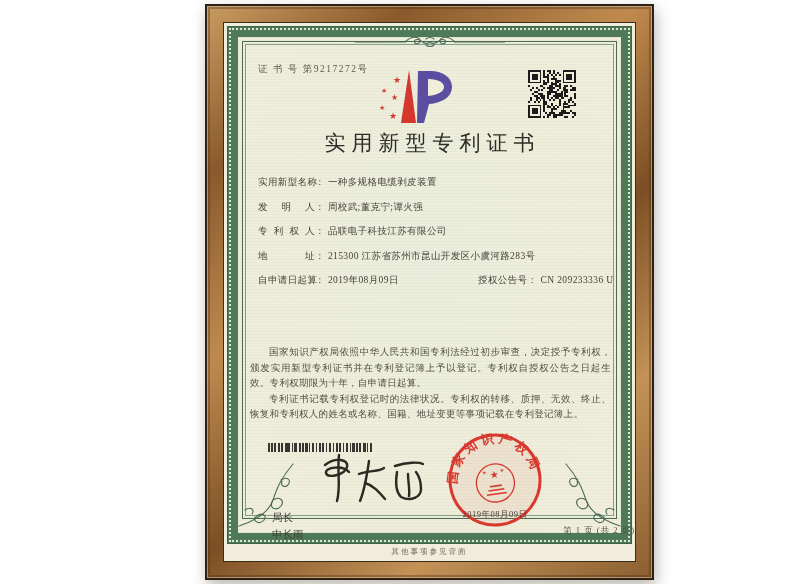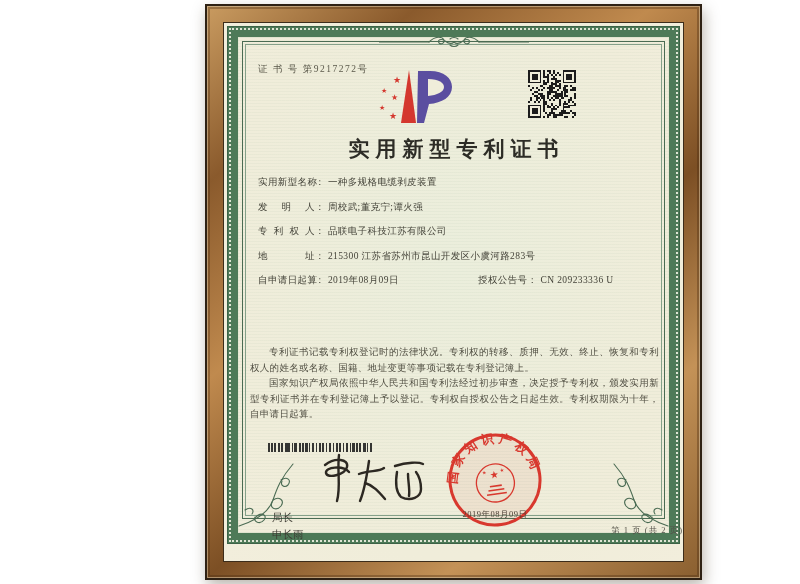--- a/index.html
+++ b/index.html
@@ -2,21 +2,21 @@
 <html><head>
 <meta charset="utf-8">
 <style>
   * { margin:0; padding:0; box-sizing:border-box; }
   html,body { background:#ffffff; }
   body { font-family:"Liberation Serif", serif; }
   .stage { position:relative; width:800px; height:584px; background:#ffffff; overflow:hidden; }
 
   
   .frame {
-    position:absolute; left:205px; top:4px; width:497px; height:576px;
+    position:absolute; left:205px; top:4px; width:449px; height:576px;
     background:#2e2114; padding:2px;
     box-shadow:2px 6px 14px rgba(60,45,25,.35);
   }
   .frame-wood {
     width:100%; height:100%; padding:16px;
     background:linear-gradient(140deg,#c99b60 0%,#8a5a2c 18%,#c08a4e 38%,#7c4f24 58%,#c49257 78%,#8a5f30 100%);
     box-shadow:inset 0 0 0 1px rgba(255,235,200,.45), inset 0 0 0 3px rgba(70,40,15,.35);
   }
   .frame-lip { width:100%; height:100%; background:#3c2c1a; padding:1px; }
 
@@ -49,21 +49,21 @@
   .orn-corner.bl { left:-8px; }
   .orn-corner.br { right:-8px; transform:scaleX(-1); }
   svg.flourish path { stroke:#4a6b53; fill:none; stroke-width:1.1; stroke-linecap:round; }
 
   
   .cert-no { position:absolute; left:34px; top:40px; font-size:9.5px; letter-spacing:1.5px; color:#5a584a; }
   .logo { position:absolute; left:149px; top:44px; width:80px; height:60px; }
   .qr { position:absolute; left:304px; top:47px; width:48px; height:48px; }
   .title {
     position:absolute; left:0; right:0; top:106px; text-align:center;
-    font-size:21px; font-weight:700; letter-spacing:6px; color:#2d2c26; text-indent:6px;margin-top:6px;
+    font-size:21px; font-weight:400; letter-spacing:6px; color:#2d2c26; text-indent:6px;
   }
   .fields { position:absolute; left:34px; top:153px; right:24px; }
   .frow { position:relative; height:24.6px; font-size:9.5px; color:#45443a; letter-spacing:.4px; white-space:nowrap; }
   .f-label { display:inline-block; width:57px; text-align:justify; text-align-last:justify; }
   .f-colon { display:inline-block; margin-right:3px; }
   .f-right { position:absolute; left:192px; top:0;margin-left:28px; }
   .paras { position:absolute; left:26px; right:24px; top:322px; font-size:9.5px; line-height:15.5px; color:#514f43; text-align:justify; letter-spacing:.3px; }
   .paras p { text-indent:2em; }
 
   .barcode {
@@ -361,22 +361,22 @@
             <div class="frow">
               <span class="f-label">地址</span><span class="f-colon">：</span><span>215300 江苏省苏州市昆山开发区小虞河路283号</span>
             </div>
             <div class="frow">
               <span class="f-label">自申请日起算</span><span class="f-colon">：</span><span>2019年08月09日</span>
               <span class="f-right"><span>授权公告号</span><span class="f-colon">：</span><span>CN 209233336 U</span></span>
             </div>
           </div>
 
           <div class="paras">
+            <p>国家知识产权局依照中华人民共和国专利法经过初步审查，决定授予专利权，颁发实用新型专利证书并在专利登记簿上予以登记。专利权自授权公告之日起生效。专利权期限为十年，自申请日起算。</p>
             <p>专利证书记载专利权登记时的法律状况。专利权的转移、质押、无效、终止、恢复和专利权人的姓名或名称、国籍、地址变更等事项记载在专利登记簿上。</p>
-            <p>国家知识产权局依照中华人民共和国专利法经过初步审查，决定授予专利权，颁发实用新型专利证书并在专利登记簿上予以登记。专利权自授权公告之日起生效。专利权期限为十年，自申请日起算。</p>
           </div>
 
           <div class="barcode"></div>
 
           <div class="director">
             <div>局长</div>
             <div>申长雨</div>
           </div>
 
           <svg class="signature" viewBox="0 0 112 58">
@@ -398,18 +398,19 @@
             </text>
             <circle cx="49" cy="52" r="19" fill="none" stroke="#d8382e" stroke-width="1.3"></circle>
             <text x="44.5" y="47" font-size="10" fill="#d8382e">★</text>
             <text x="37" y="42" font-size="5" fill="#d8382e">★</text>
             <text x="55" y="42" font-size="5" fill="#d8382e">★</text>
             <path d="M43 55 h12 M41 59 h16 M39 63 h20" stroke="#d8382e" stroke-width="1.6" fill="none"></path>
           </svg>
           <div class="seal-date">2019年08月09日</div>
 
           <div class="page-no">第 1 页 (共 2 页)</div>
+          <div class="back-note">其他事项参见背面</div>
 
         </div>
       </div>
     </div>
   </div>
 </div>
 
 </body></html>

